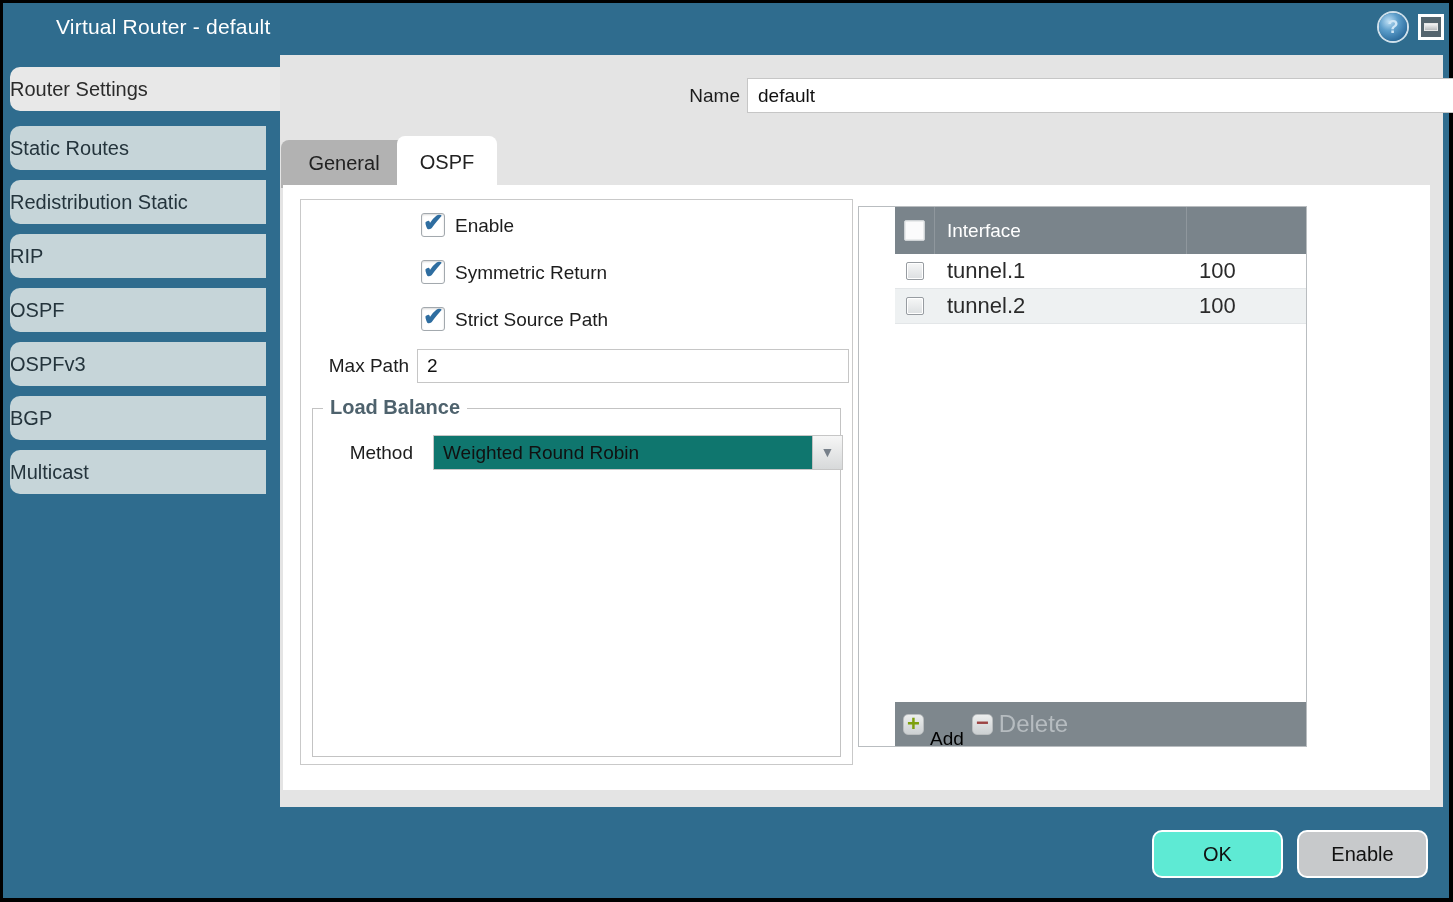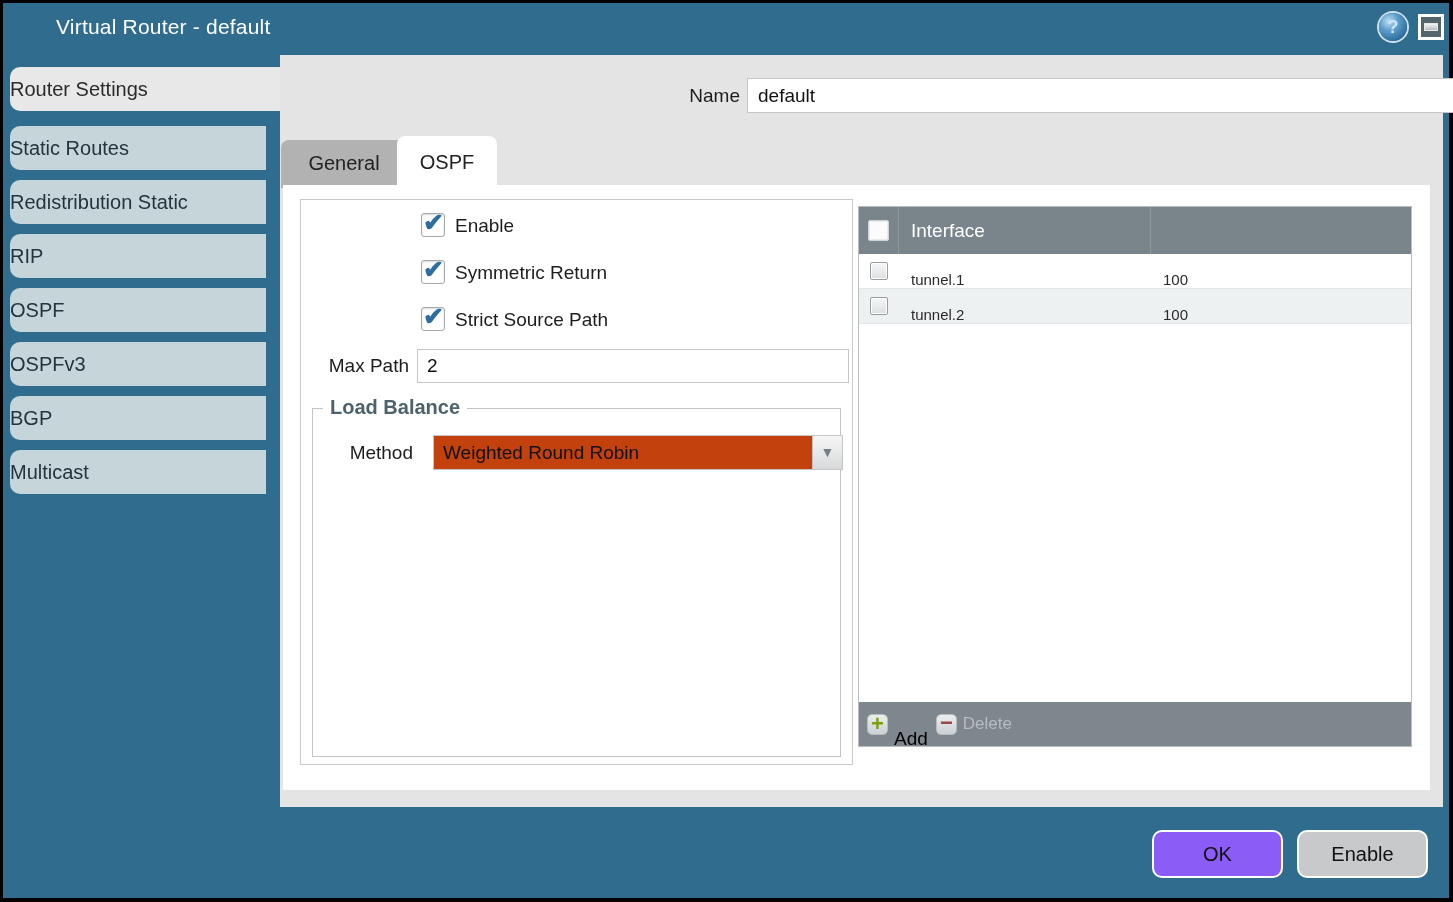--- a/index.html
+++ b/index.html
@@ -126,57 +126,57 @@
     position:absolute; left:10px; top:-13px;
     background:#fff; padding:0 7px;
     font-size:20px; font-weight:bold; color:#4e626d;
   }
   .method-label {
     position:absolute; left:10px; top:26px; width:90px; height:35px;
     text-align:right; font-size:19px; color:#1d1d1d; line-height:35px;
   }
   .method-select {
     position:absolute; left:120px; top:26px; width:410px; height:35px;
-    background:#c2410c; border:1px solid #c6c6c6; cursor:pointer;
+    background:#0f766e; border:1px solid #c6c6c6; cursor:pointer;
   }
   .method-value {
     position:absolute; left:9px; top:0; right:32px;
     font-size:19px; color:#111; line-height:33px; white-space:nowrap; overflow:hidden;
   }
   .dd-button {
     position:absolute; right:0; top:0; width:30px; height:33px;
     background:linear-gradient(#f6f6f6,#d7d9da);
     border-left:1px solid #c0c0c0;
     text-align:center; cursor:pointer;
   }
   .dd-arrow { color:#77808a; font-size:14px; line-height:33px; }
   
   .ecmp-table {
-    position:absolute; left:575px; top:21px; width:554px; height:541px;
+    position:absolute; left:575px; top:21px; width:449px; height:541px;
     border:1px solid #b9bdc0; background:#fff;
-    display:flex; flex-direction:column;
+    display:flex; flex-direction:column;padding-left:36px;
   }
   .t-header {
     display:flex; height:47px; background:#7a848b; color:#fff;
     flex:0 0 auto; align-items:center;
   }
   .t-col-check { width:40px; flex:0 0 auto; display:flex; align-items:center; justify-content:center; align-self:stretch; }
   .t-header .t-col-check { border-right:1px solid #8f979d; }
   .t-col-iface { width:252px; flex:0 0 auto; padding-left:12px; }
   .t-header .t-col-iface { border-right:1px solid #8f979d; align-self:stretch; line-height:47px; }
   .t-col-weight { flex:1 1 auto; padding-left:12px; }
   .t-header span { font-size:19px; }
   .hdr-checkbox {
     width:21px; height:21px; background:#fbfbfc;
     border:1px solid #cfd3d6; border-radius:2px; cursor:pointer;
     box-shadow:inset 0 0 0 1px #e9ebec;
   }
   .t-row {
-    display:flex; height:35px; flex:0 0 auto; align-items:flex-end;
-    font-size:15px; color:#2a2a2a; cursor:pointer;
+    display:flex; height:35px; flex:0 0 auto; align-items:center;
+    font-size:22px; color:#2a2a2a; cursor:pointer;
     border-bottom:1px solid #e3e6e8;
   }
   .t-row.alt { background:#eef1f2; }
   .row-checkbox {
     width:18px; height:18px;
     background:linear-gradient(#f6f7f7,#dcdfe1);
     border:1px solid #979ca1; border-radius:2px;
     box-shadow:inset 0 0 0 1px #fff; cursor:pointer;
   }
   .t-body-fill { flex:1 1 auto; background:#fff; }
@@ -187,30 +187,30 @@
   .mini-btn { display:flex; align-items:center; gap:6px; cursor:pointer; }
   .icon-sq {
     width:21px; height:21px; border-radius:5px;
     background:linear-gradient(#eceeee,#ccd0d2);
     border:1px solid #b9bdbf;
     text-align:center; position:relative;
   }
   .add-glyph { color:#7da00e; font-size:22px; font-weight:900; line-height:17px; display:block; }
   .del-glyph { color:#9c4444; font-size:22px; font-weight:900; line-height:16px; display:block; }
   .add-label { color:#000000; font-size:19px;margin-top:30px; }
-  .del-label { color:#b6bcc0; font-size:17px; }
+  .del-label { color:#b6bcc0; font-size:24px; }
   .mini-btn.disabled { cursor:default; }
   
   .btn {
     position:absolute; top:827px; width:131px; height:48px;
     border-radius:10px; border:2px solid #fff;
     font-size:20px; color:#111; text-align:center; line-height:44px;
     cursor:pointer;
   }
-  .btn-ok { left:1149px; background:#8b5cf6; }
+  .btn-ok { left:1149px; background:#5eead4; }
   .btn-cancel { left:1294px; background:#c7c9cb; }
 </style>
 </head>
 <body>
 
 <div class="frame">
 
   <div class="titlebar">
     <div class="title">Virtual Router - default</div>
     <div class="help-icon">?</div>

